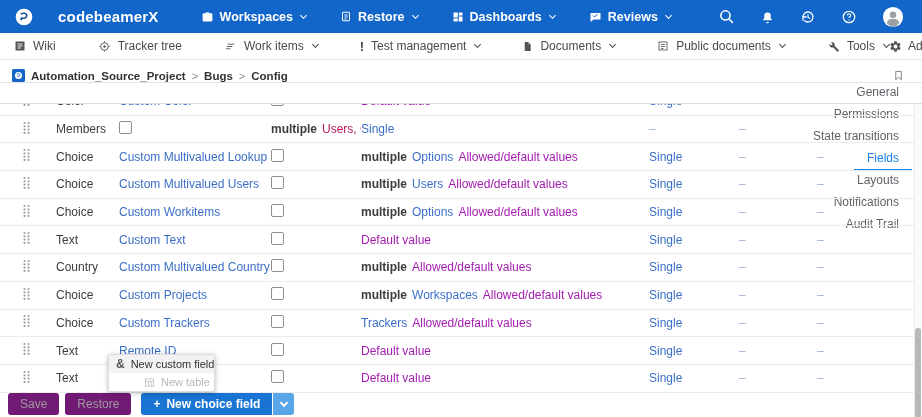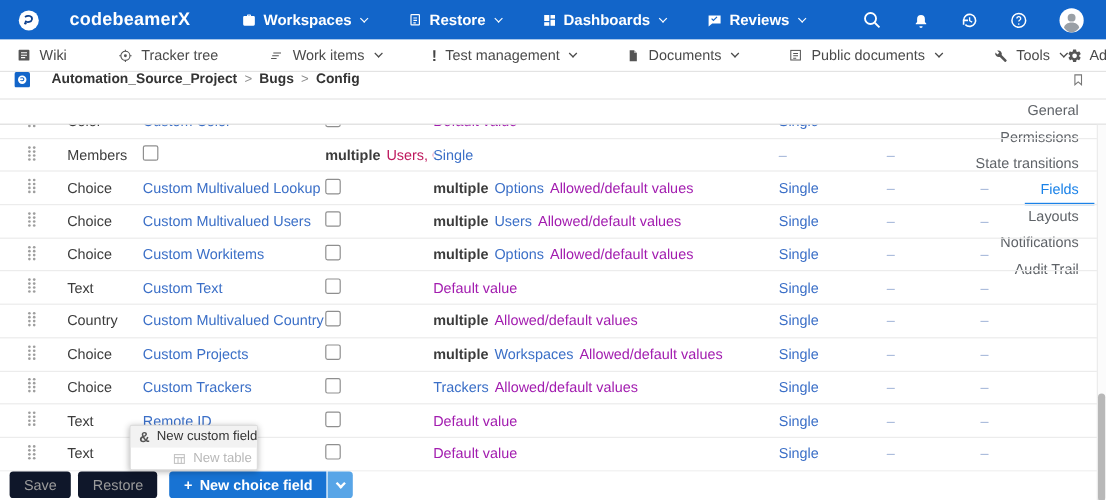--- a/index.html
+++ b/index.html
@@ -38,21 +38,21 @@
     display: flex; align-items: center; padding: 0 14px; color: #4a4a4a;
   }
   .mb-items { display: flex; gap: 42px; }
   .mb-item { display: flex; align-items: center; gap: 7px; font-size: 12px; cursor: pointer; white-space: nowrap; color: #4a4a4a; }
   .mb-item .icon, .mb-admin .icon { color: #555; }
   .mb-admin { margin-left: auto; display: flex; align-items: center; gap: 6px; font-size: 12px; cursor: pointer; margin-right: 8px; }
 
   
   .breadcrumb {
     height: 23px; border-bottom: 1px solid #e4e4e4;
-    display: flex; align-items: flex-start; padding: 0 12px; gap: 18px;
+    display: flex; align-items: flex-end; padding: 0 12px; gap: 6px;
   }
   .crumbs { display: flex; align-items: center; }
   .crumb { font-size: 11.5px; font-weight: 700; color: #333; cursor: pointer; }
   .crumb-sep { color: #8a8a8a; font-weight: 400; margin: 0 6px; font-size: 11px; }
   .bookmark { margin-left: auto; color: #777; cursor: pointer; margin-right: 6px; }
 
   
   .tabs {
     height: 21px; border-bottom: 1px solid #dcdcdc;
     display: flex; align-items: flex-end; padding: 0 10px; flex-direction: column;
@@ -78,21 +78,21 @@
   }
   .desc { display: flex; align-items: center; gap: 5px; white-space: nowrap; overflow: hidden; }
   .desc b { color: #3c3c3c; font-weight: 700; }
   .desc .plain { color: #be185d; }
   .desc .suffix { color: #a21caf; }
   .dash { color: #9db1d6; }
 
   
   .footer { position: absolute; left: 8px; bottom: 2px; display: flex; align-items: center; gap: 6px; z-index: 3; }
   .btn-disabled {
-    height: 22px; padding: 0 12px; background: #0f172a; color: #9b9b9b;
+    height: 22px; padding: 0 12px; background: #701a75; color: #9b9b9b;
     border: none; border-radius: 3px; font-size: 12px; font-family: inherit; cursor: default;
   }
   .split { display: flex; margin-left: 4px; }
   .btn-primary {
     height: 22px; padding: 0 12px; background: #1873d3; color: #fff; border: none;
     border-radius: 3px 0 0 3px; font-size: 12px; font-weight: 600; font-family: inherit;
     display: flex; align-items: center; gap: 6px; cursor: pointer;
   }
   .btn-primary-arrow {
     height: 22px; width: 21px; background: #58a5e7; border: none; margin-left: 1px;

